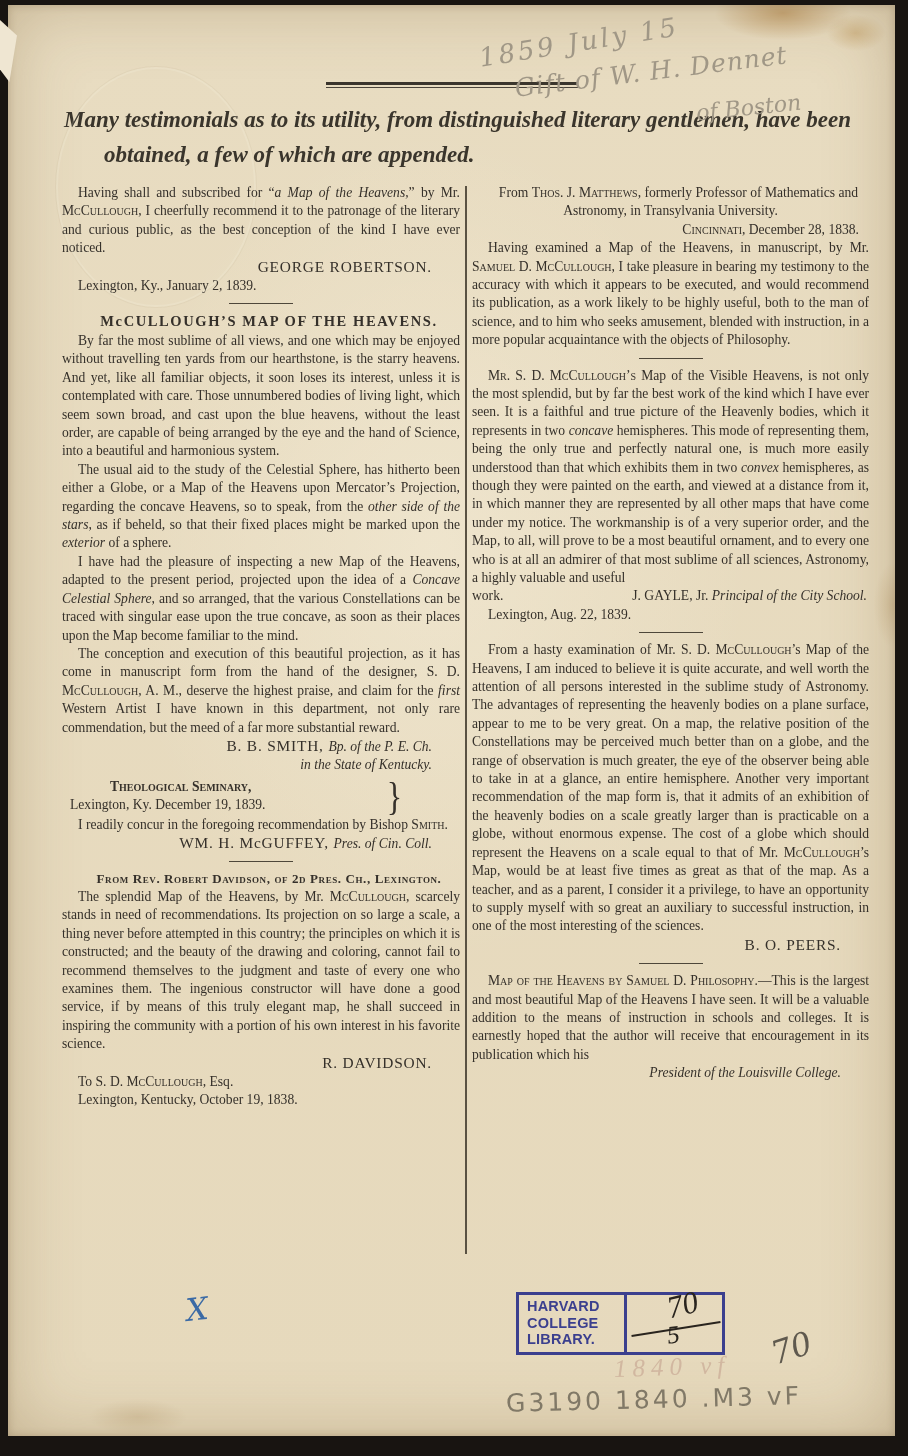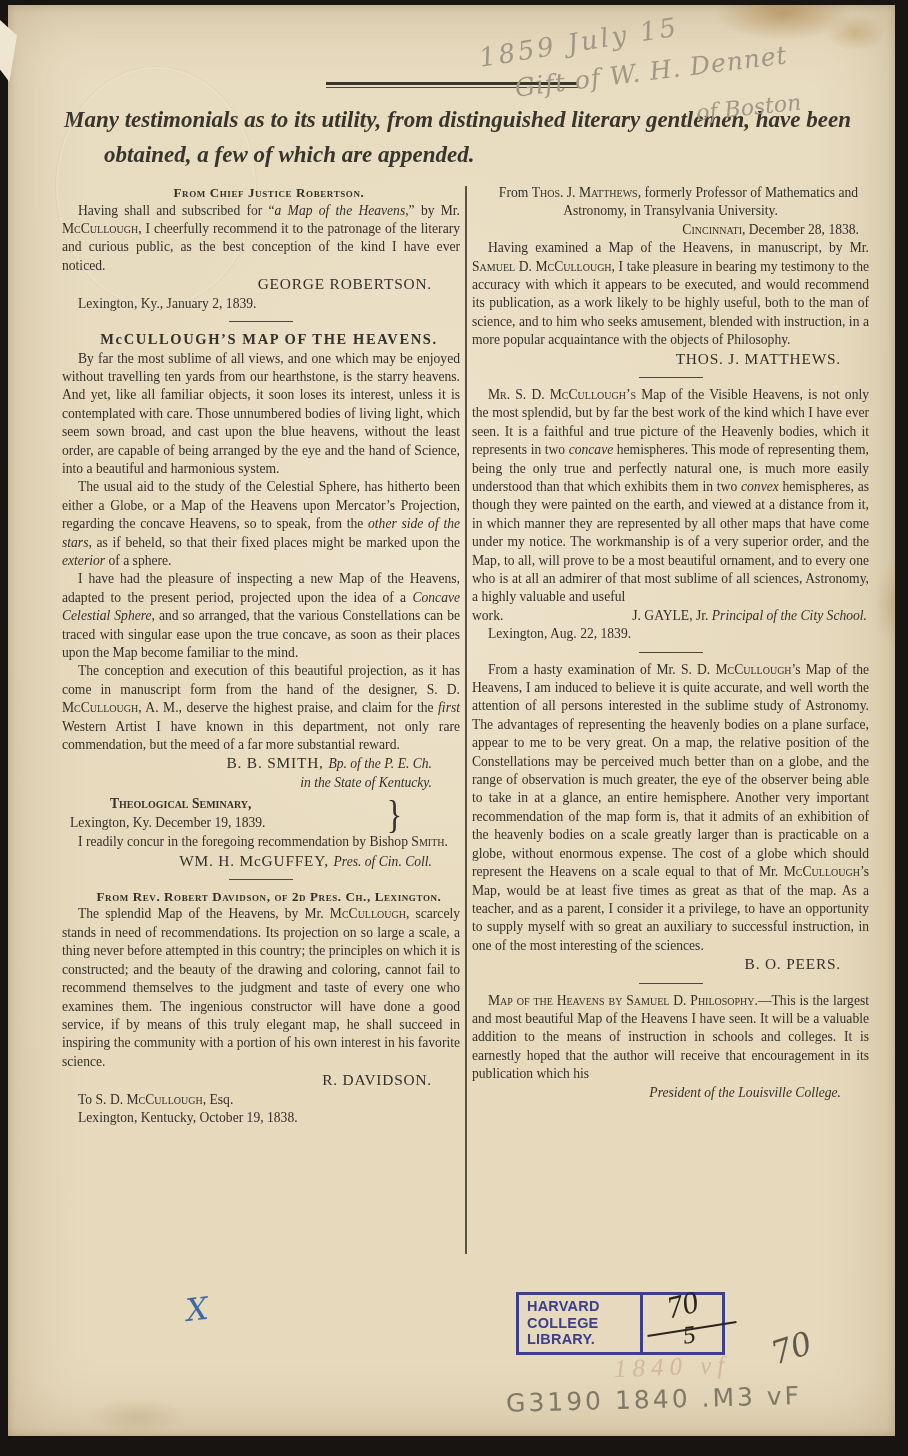--- a/index.html
+++ b/index.html
@@ -52,21 +52,21 @@
   .seminary{display:flex;align-items:center;width:340px;margin:3px 0 1px;gap:20px;}
   .seminary .lines{flex:1;}
   .sem1{padding-left:48px;font-variant:small-caps;font-weight:bold;}
   .sem2{padding-left:8px;}
   .brace{font-size:32px;font-weight:normal;color:#35302a;transform:scaleY(1.25);}
   
   .xmark{position:absolute;left:178px;top:1286px;font-size:31px;color:#3b6aa5;
          font-family:"DejaVu Serif",serif;font-style:italic;transform:rotate(-6deg);}
   .stamp{position:absolute;left:508px;top:1287px;width:203px;height:57px;border:3px solid #3b3f8e;
          display:flex;background:rgba(255,255,255,0.02);}
-  .stamp-left{width:97px;border-right:3px solid #3b3f8e;padding:3px 16px 0 8px;
+  .stamp-left{width:97px;border-right:3px solid #3b3f8e;padding:3px 0 0 8px;
               font-family:"Liberation Sans",sans-serif;font-weight:bold;font-size:14.5px;
               line-height:16.5px;letter-spacing:.2px;color:#3b3f8e;}
   .stamp-right{position:relative;flex:1;color:#29241e;}
   .frac-num{position:absolute;right:24px;top:-8px;font-size:31px;font-style:italic;transform:rotate(-14deg);}
   .frac-line{position:absolute;left:4px;top:33px;width:90px;border-top:2px solid #29241e;transform:rotate(-9deg);}
   .frac-den{position:absolute;left:40px;top:26px;font-size:25px;font-style:italic;transform:rotate(-8deg);}
   .faint-note{position:absolute;left:606px;top:1348px;font-size:25px;font-style:italic;
               color:rgba(193,157,138,.55);letter-spacing:6px;transform:rotate(-2deg);white-space:nowrap;}
   .seventy{position:absolute;left:763px;top:1324px;font-size:32px;font-style:italic;color:#5f594e;
            transform:rotate(-18deg);font-family:"DejaVu Serif",serif;}
@@ -86,21 +86,20 @@
     <div class="hw hw-city">of Boston</div>
 
     <div class="masthead">
       <div class="title-rule"></div>
     </div>
     <p class="subtitle">Many testimonials as to its utility, from distinguished literary gentlemen, have been obtained, a few of which are appended.</p>
 
     <div class="columns">
 
       <div class="col col-left">
-        <p class="sec-heading">From Chief Justice Robertson.</p>
         <p><span>Having shall and subscribed for “</span><span class="it">a Map of the Heavens,</span><span>” by Mr. </span><span class="sc">McCullough</span><span>, I cheerfully recommend it to the patronage of the literary and curious public, as the best conception of the kind I have ever noticed.</span></p>
         <p class="sig"><span class="allcaps">GEORGE ROBERTSON.</span></p>
         <p class="place">Lexington, Ky., January 2, 1839.</p>
 
         <div class="rule"></div>
 
         <p class="sec-heading caps">McCULLOUGH’S MAP OF THE HEAVENS.</p>
         <p><span>By far the most sublime of all views, and one which may be enjoyed without travelling ten yards from our hearthstone, is the starry heavens.  And yet, like all familiar objects, it soon loses its interest, unless it is contemplated with care.  Those unnumbered bodies of living light, which seem sown broad, and cast upon the blue heavens, without the least order, are capable of being arranged by the eye and the hand of Science, into a beautiful and harmonious system.</span></p>
         <p><span>The usual aid to the study of the Celestial Sphere, has hitherto been either a Globe, or a Map of the Heavens upon Mercator’s Projection, regarding the concave Heavens, so to speak, from the </span><span class="it">other side of the stars</span><span>, as if beheld, so that their fixed places might be marked upon the </span><span class="it">exterior</span><span> of a sphere.</span></p>
         <p><span>I have had the pleasure of inspecting a new Map of the Heavens, adapted to the present period, projected upon the idea of a </span><span class="it">Concave Celestial Sphere</span><span>, and so arranged, that the various Constellations can be traced with singular ease upon the true concave, as soon as their places upon the Map become familiar to the mind.</span></p>
@@ -125,21 +124,20 @@
         <p class="addr"><span>To S. D. </span><span class="sc">McCullough</span><span>, Esq.</span></p>
         <p class="place">Lexington, Kentucky, October 19, 1838.</p>
       </div>
 
       <div class="col-divider"></div>
 
       <div class="col col-right">
         <p class="from-heading"><span>From </span><span class="sc">Thos. J. Matthews</span><span>, formerly Professor of Mathematics and Astronomy, in Transylvania University.</span></p>
         <p class="dateline"><span class="sc">Cincinnati</span><span>, December 28, 1838.</span></p>
         <p><span>Having examined a Map of the Heavens, in manuscript, by Mr. </span><span class="sc">Samuel D. McCullough</span><span>, I take pleasure in bearing my testimony to the accuracy with which it appears to be executed, and would recommend its publication, as a work likely to be highly useful, both to the man of science, and to him who seeks amusement, blended with instruction, in a more popular acquaintance with the objects of Philosophy.</span></p>
-        <p class="sig"><span class="allcaps">THOS. J. MATTHEWS.</span></p>
 
         <div class="rule"></div>
 
         <p><span class="sc">Mr. S. D. McCullough’s</span><span> Map of the Visible Heavens, is not only the most splendid, but by far the best work of the kind which I have ever seen.  It is a faithful and true picture of the Heavenly bodies, which it represents in two </span><span class="it">concave</span><span> hemispheres.  This mode of representing them, being the only true and perfectly natural one, is much more easily understood than that which exhibits them in two </span><span class="it">convex</span><span> hemispheres, as though they were painted on the earth, and viewed at a distance from it, in which manner they are represented by all other maps that have come under my notice.  The workmanship is of a very superior order, and the Map, to all, will prove to be a most beautiful ornament, and to every one who is at all an admirer of that most sublime of all sciences, Astronomy, a highly valuable and useful</span></p>
         <div class="sig-line">
           <span>work.</span>
           <span><span class="allcaps">J. GAYLE, Jr. </span><span class="it">Principal of the City School.</span></span>
         </div>
         <p class="place">Lexington, Aug. 22, 1839.</p>
 

